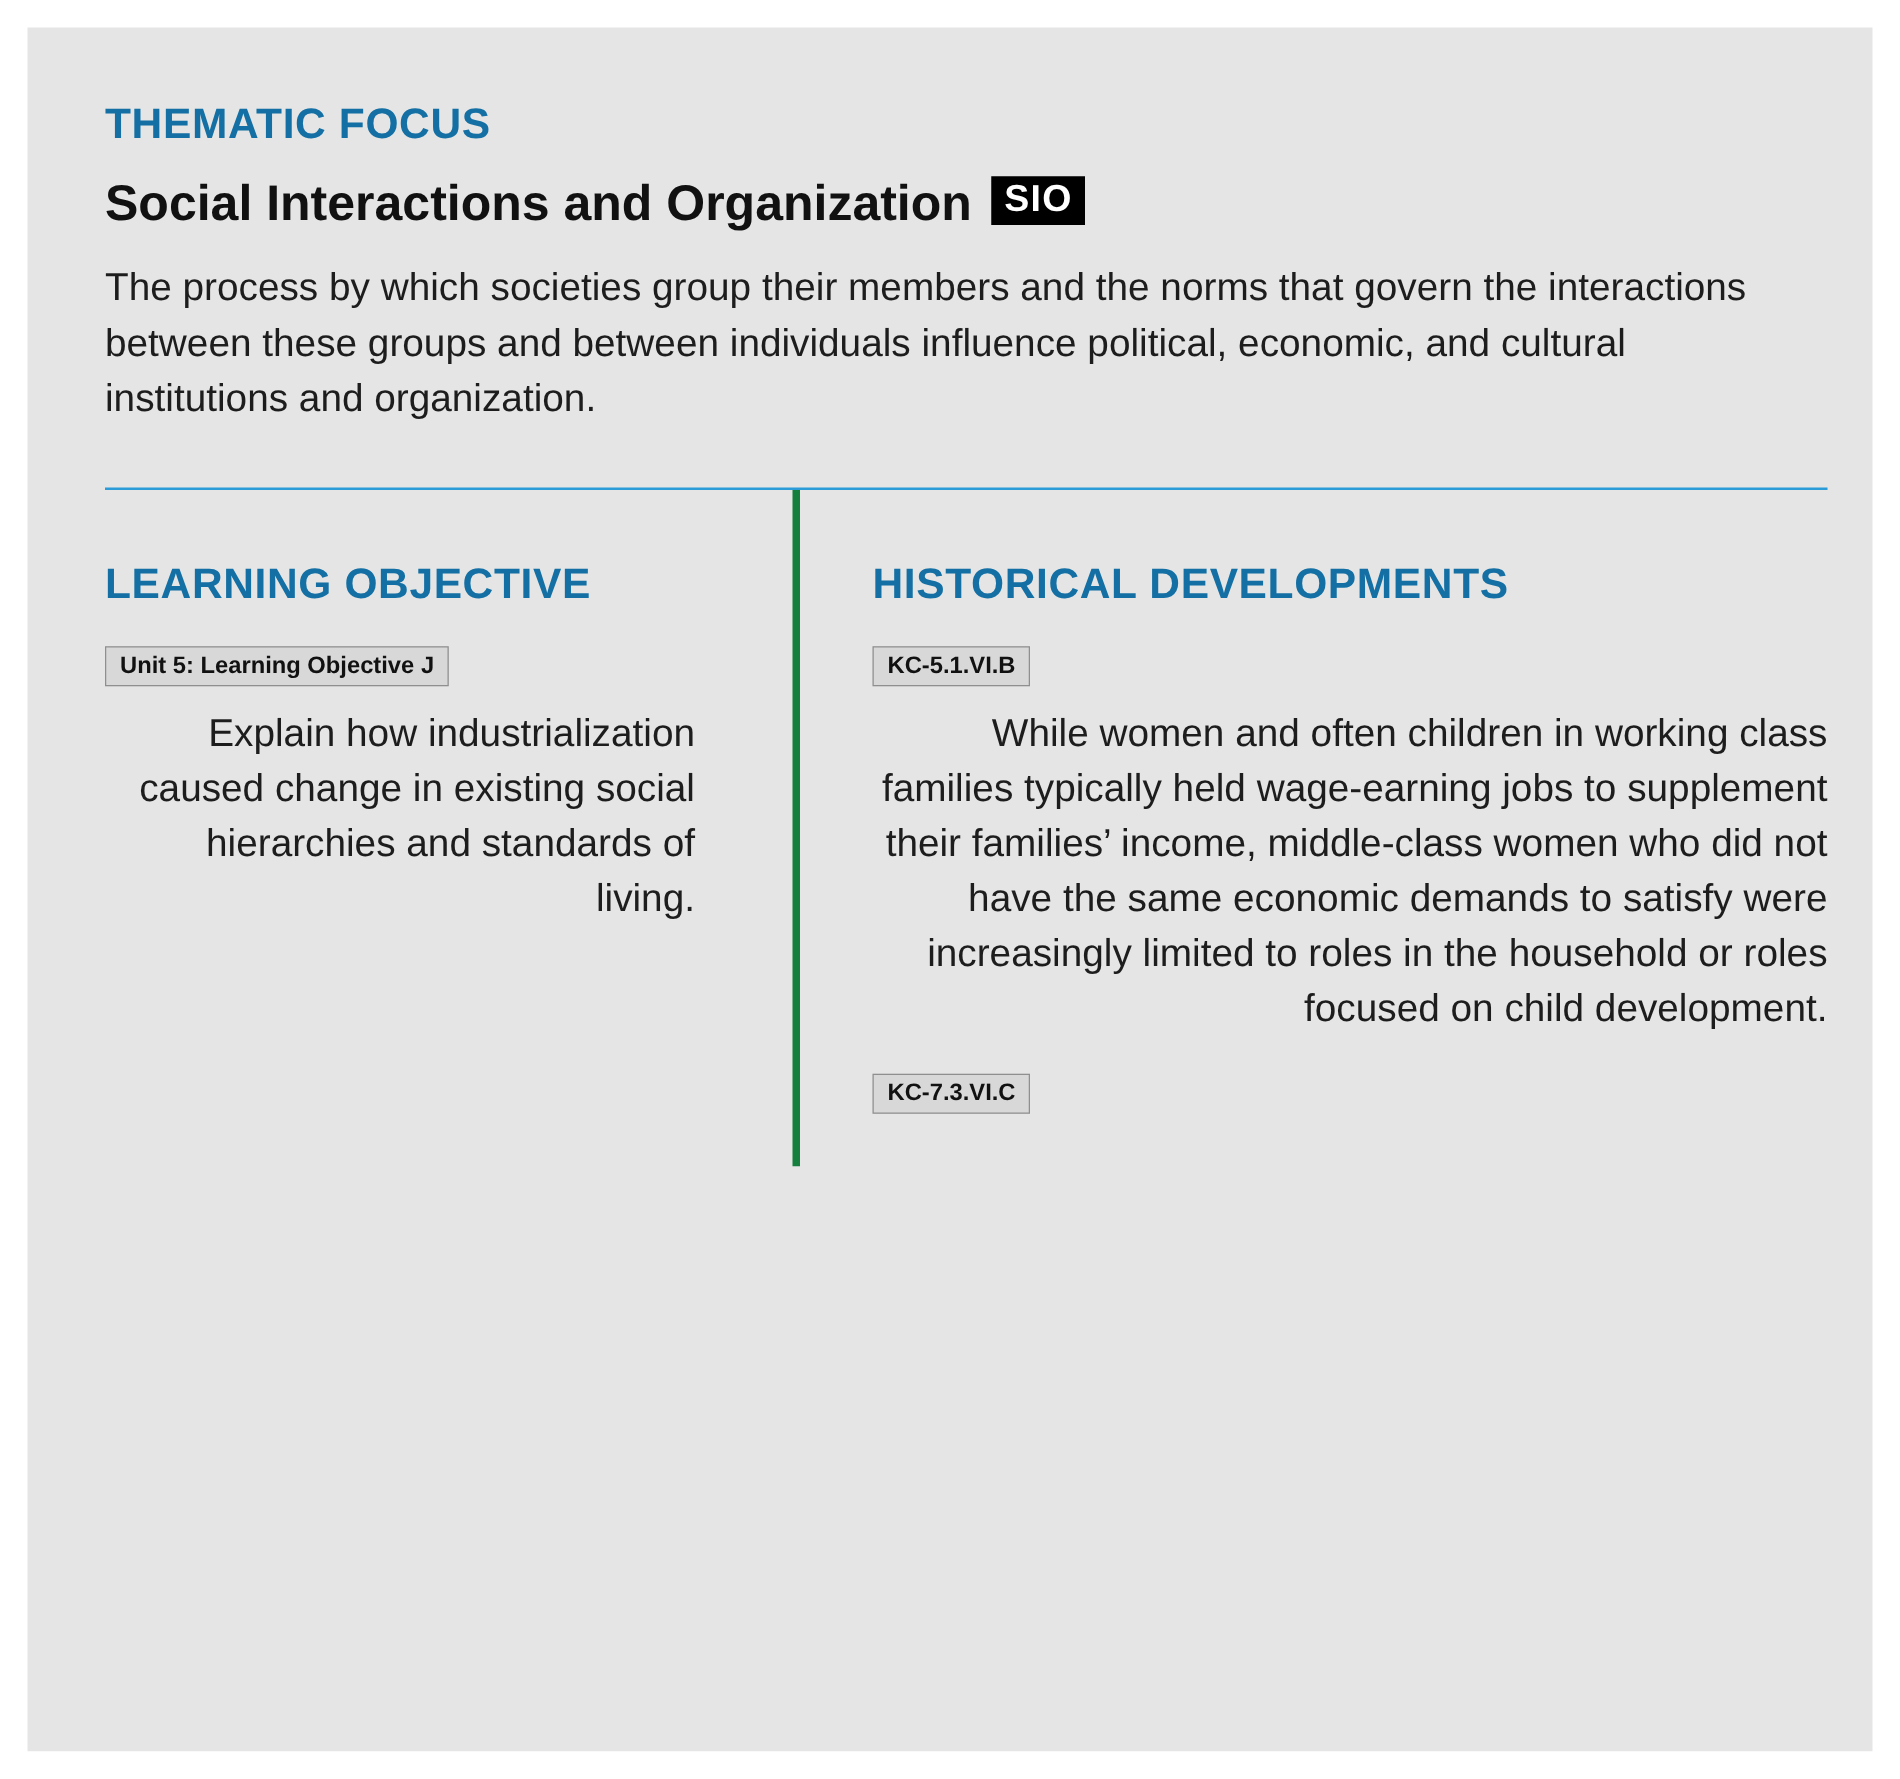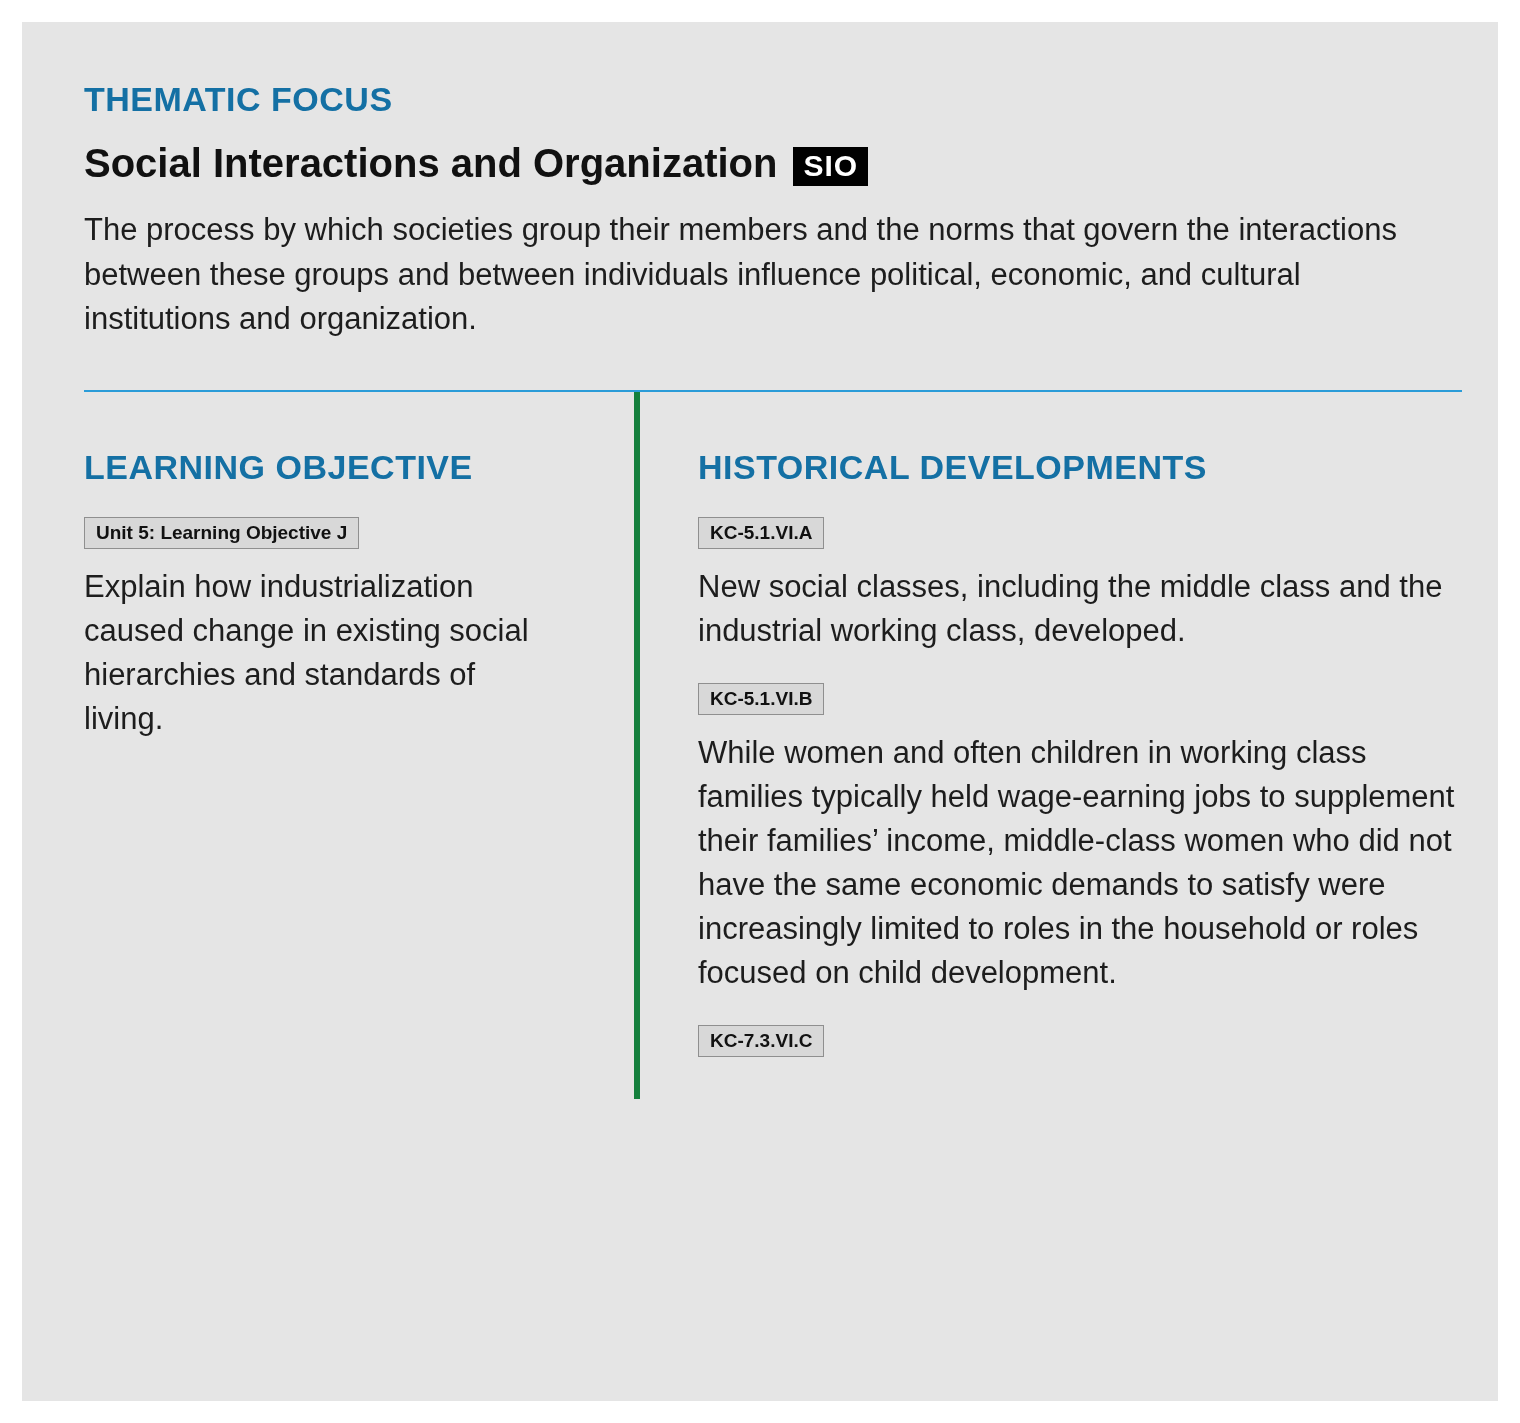--- a/index.html
+++ b/index.html
@@ -29,21 +29,21 @@
     font-weight: 800;
     letter-spacing: 0.5px;
     margin-bottom: 22px;
   }
   .title-row {
     font-size: 40px;
     font-weight: 800;
     color: #111111;
     margin-bottom: 22px;
     display: flex;
-    align-items: flex-end;
+    align-items: flex-start;
     gap: 16px;
   }
   .sio-badge {
     display: inline-block;
     background: #000000;
     color: #ffffff;
     font-size: 30px;
     font-weight: 800;
     padding: 4px 10px 5px 10px;
     line-height: 1;
@@ -96,20 +96,21 @@
     font-weight: 700;
     padding: 5px 11px 6px 11px;
     line-height: 1;
     margin-bottom: 16px;
   }
   .body-text {
     font-size: 31px;
     line-height: 1.42;
     color: #1d1d1d;
     margin-bottom: 30px;
+    text-align: right;
   }
   .col-left .body-text { max-width: 472px; }
   .col-right .body-text { max-width: 780px; }
   .kc-block { margin-bottom: 6px; }
 </style>
 </head>
 <body>
 
 <div class="page">
   <div class="panel">
@@ -129,24 +130,20 @@
 
       <div class="col-left">
         <div class="col-heading">LEARNING OBJECTIVE</div>
         <span class="tag">Unit 5: Learning Objective J</span>
         <p class="body-text">Explain how industrialization caused change in existing social hierarchies and standards of living.</p>
       </div>
 
       <div class="col-right">
         <div class="col-heading">HISTORICAL DEVELOPMENTS</div>
 
-        <div class="kc-block">
-          <span class="tag">KC-5.1.VI.A</span>
-          <p class="body-text">New social classes, including the middle class and the industrial working class, developed.</p>
-        </div>
 
         <div class="kc-block">
           <span class="tag">KC-5.1.VI.B</span>
           <p class="body-text">While women and often children in working class families typically held wage-earning jobs to supplement their families’ income, middle-class women who did not have the same economic demands to satisfy were increasingly limited to roles in the household or roles focused on child development.</p>
         </div>
 
         <div class="kc-block">
           <span class="tag">KC-7.3.VI.C</span>
         </div>
 

